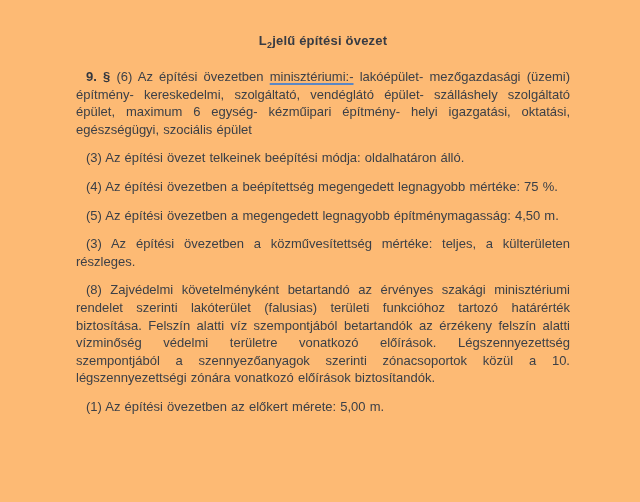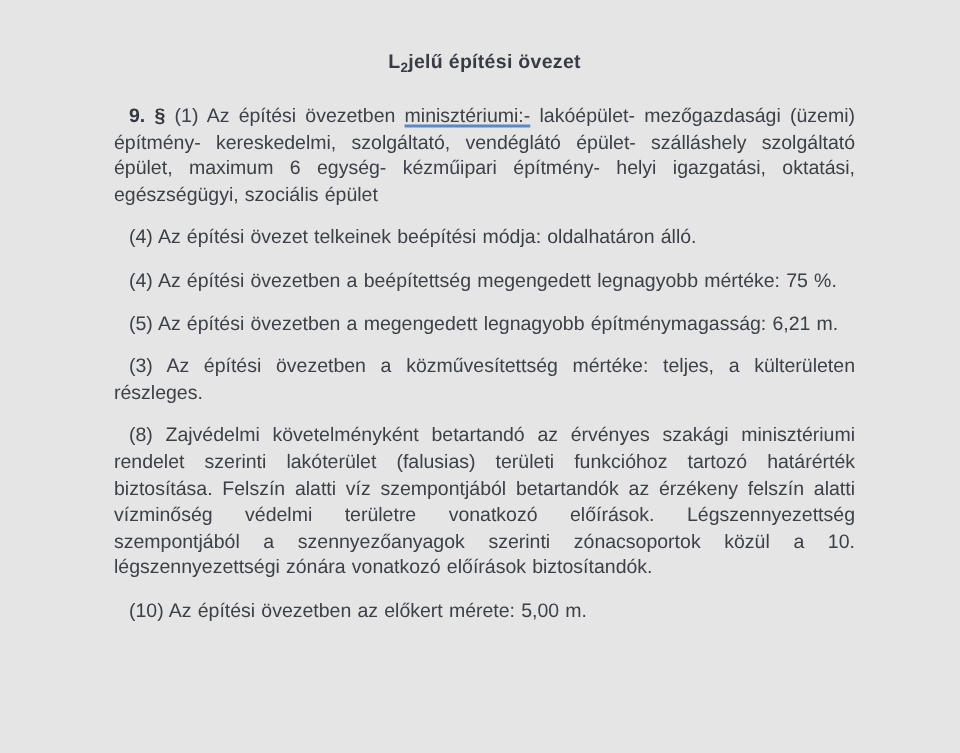--- a/index.html
+++ b/index.html
@@ -4,21 +4,21 @@
 <style>
   html, body {
     margin: 0;
     padding: 0;
     background: #ffffff;
   }
   .page {
     position: relative;
     width: 640px;
     height: 502px;
-    background: #e5e5e5;
+    background: #fdba74;
     overflow: hidden;
     font-family: "Liberation Sans", "DejaVu Sans", sans-serif;
     color: #3c4047;
     box-sizing: border-box;
     padding: 32px 70px 0 76px;
   }
   .doc-title {
     text-align: center;
     font-weight: bold;
     font-size: 13px;
@@ -59,30 +59,30 @@
     margin-top: 36px;
   }
 </style>
 </head>
 <body>
 
 <div class="page">
 
   <h1 class="doc-title"><span>L</span><span class="subscript">2</span><span>jelű építési övezet</span></h1>
 
-  <p class="para justified"><span class="section-number">9. §</span><span> (1) Az építési övezetben </span><span class="term-underline">minisztériumi:-</span><span> lakóépület- mezőgazdasági (üzemi) építmény- kereskedelmi, szolgáltató, vendéglátó épület- szálláshely szolgáltató épület, maximum 6 egység- kézműipari építmény- helyi igazgatási, oktatási, egészségügyi, szociális épület</span></p>
+  <p class="para justified"><span class="section-number">9. §</span><span> (6) Az építési övezetben </span><span class="term-underline">minisztériumi:-</span><span> lakóépület- mezőgazdasági (üzemi) építmény- kereskedelmi, szolgáltató, vendéglátó épület- szálláshely szolgáltató épület, maximum 6 egység- kézműipari építmény- helyi igazgatási, oktatási, egészségügyi, szociális épület</span></p>
 
 
-  <p class="para">(4) Az építési övezet telkeinek beépítési módja: oldalhatáron álló.</p>
+  <p class="para">(3) Az építési övezet telkeinek beépítési módja: oldalhatáron álló.</p>
 
   <p class="para">(4) Az építési övezetben a beépítettség megengedett legnagyobb mértéke: 75 %.</p>
 
-  <p class="para">(5) Az építési övezetben a megengedett legnagyobb építménymagasság: 6,21 m.</p>
+  <p class="para">(5) Az építési övezetben a megengedett legnagyobb építménymagasság: 4,50 m.</p>
 
   <p class="para justified"><span>(3) Az építési övezetben a </span><span class="spellcheck-word">közművesítettség</span><span> mértéke: teljes, a külterületen részleges.</span></p>
 
 
   <p class="para justified">(8) Zajvédelmi követelményként betartandó az érvényes szakági minisztériumi rendelet szerinti lakóterület (falusias) területi funkcióhoz tartozó határérték biztosítása. Felszín alatti víz szempontjából betartandók az érzékeny felszín alatti vízminőség védelmi területre vonatkozó előírások. Légszennyezettség szempontjából a szennyezőanyagok szerinti zónacsoportok közül a 10. légszennyezettségi zónára vonatkozó előírások biztosítandók.</p>
 
 
-  <p class="para">(10) Az építési övezetben az előkert mérete: 5,00 m.</p>
+  <p class="para">(1) Az építési övezetben az előkert mérete: 5,00 m.</p>
 
 </div>
 
 </body></html>

